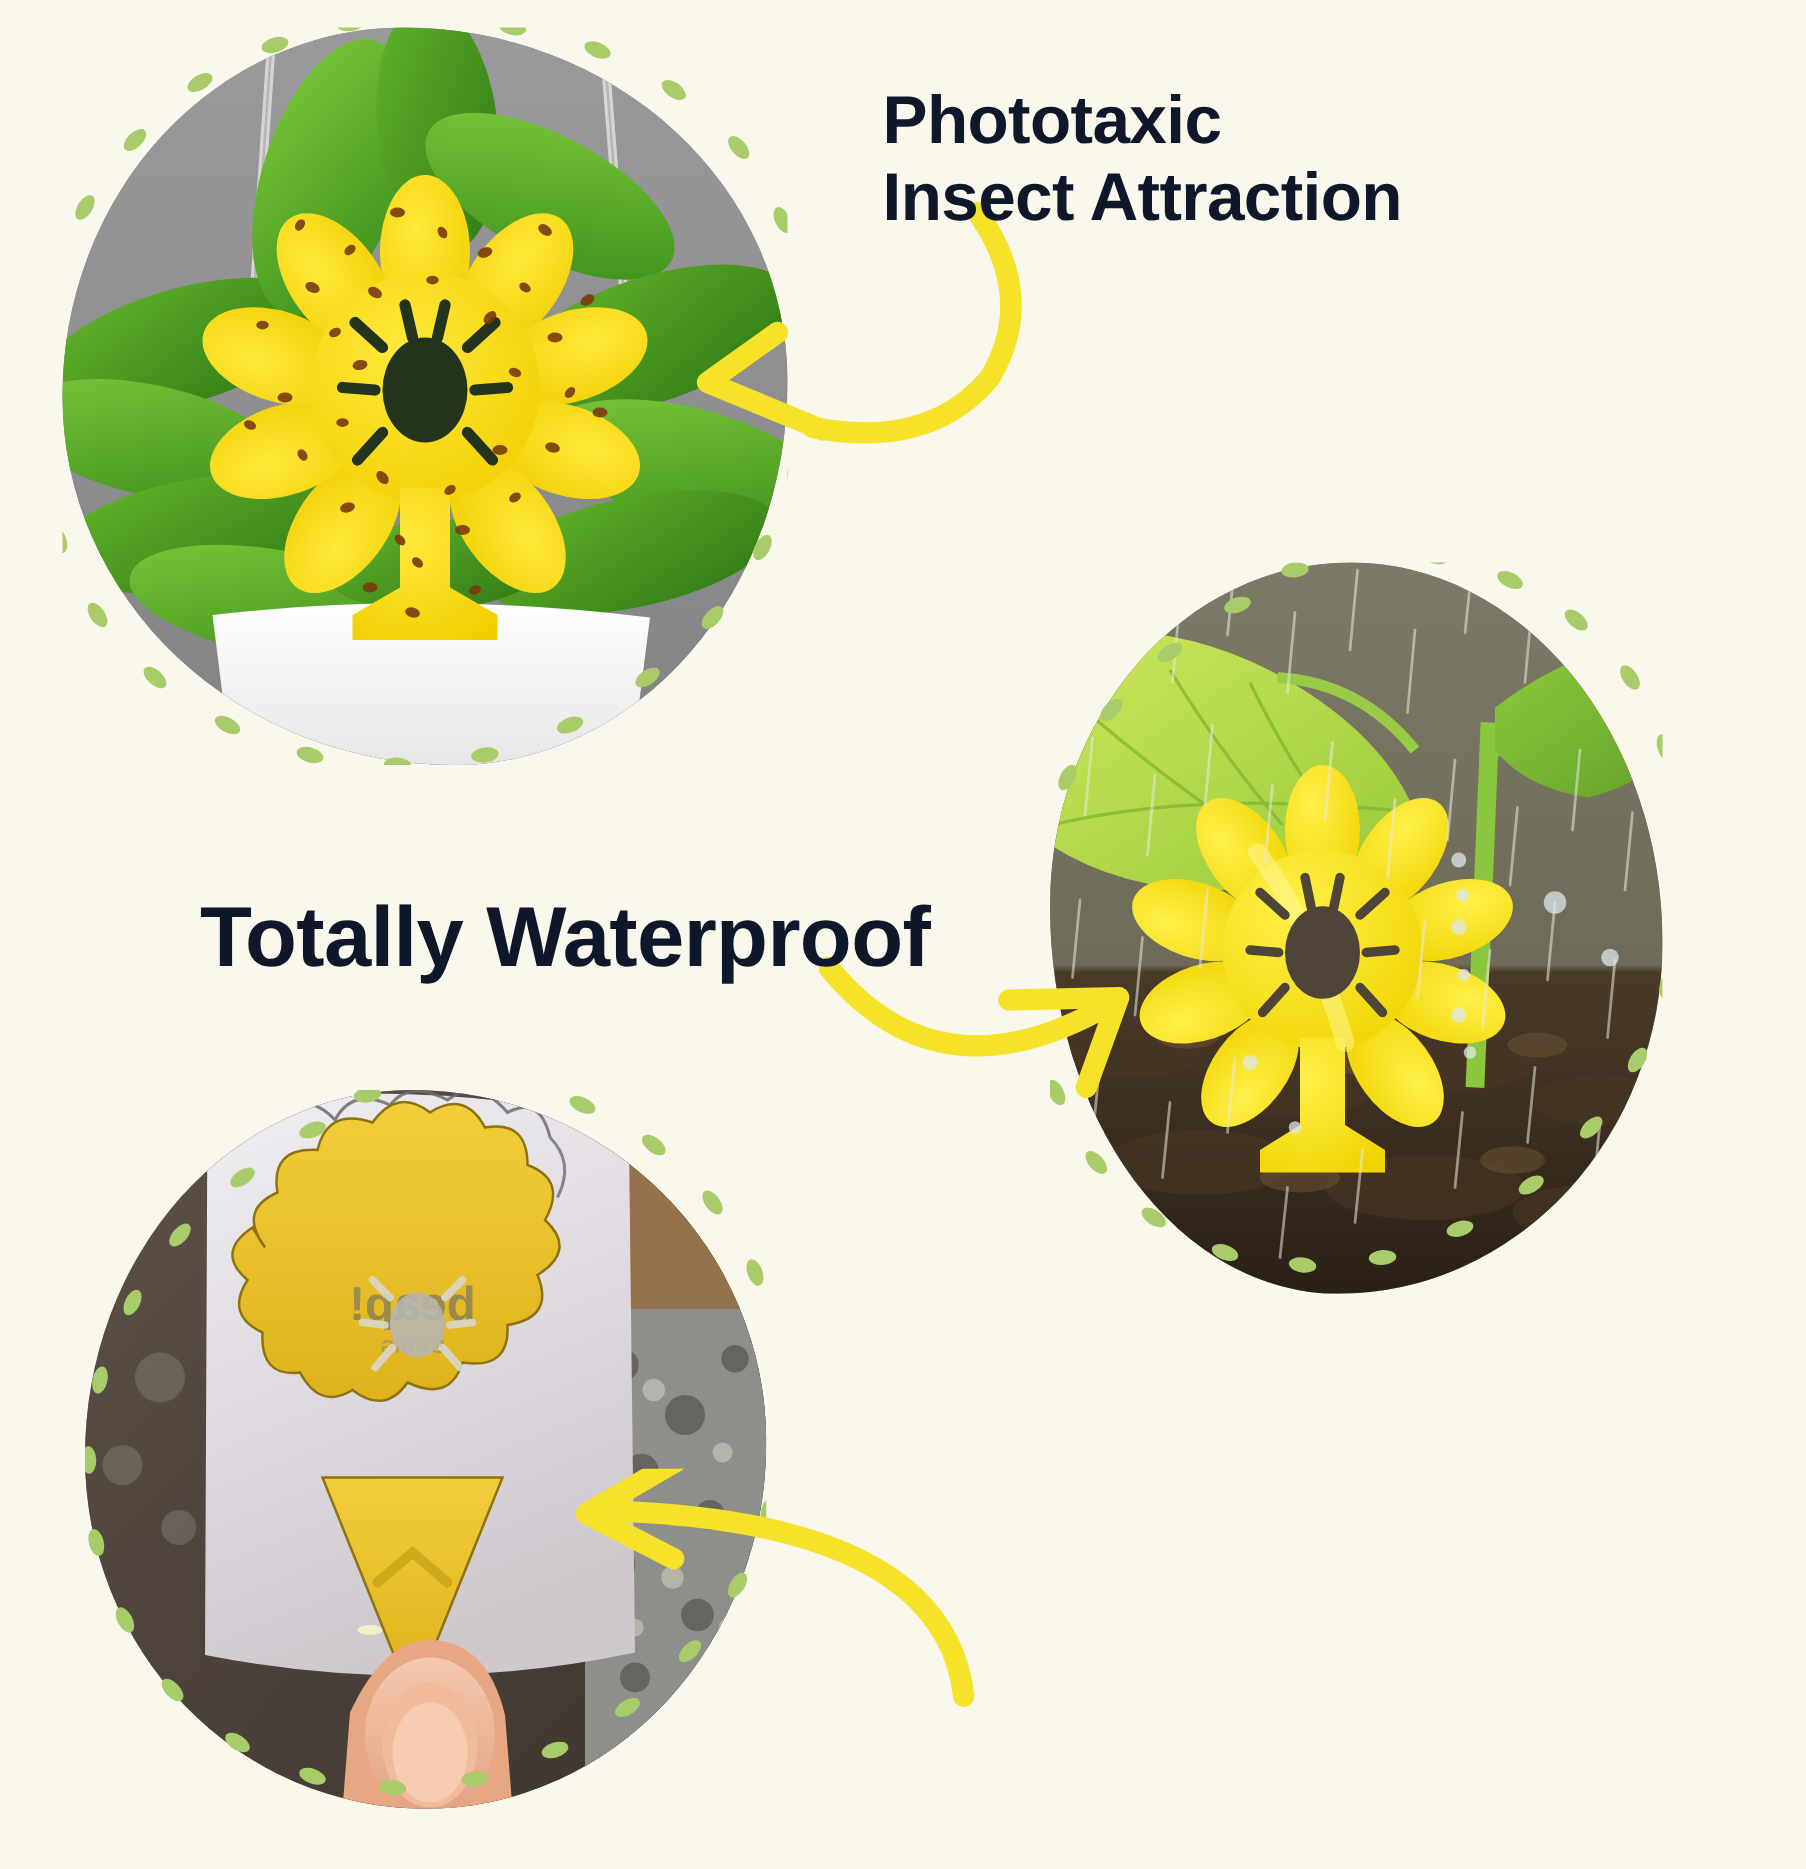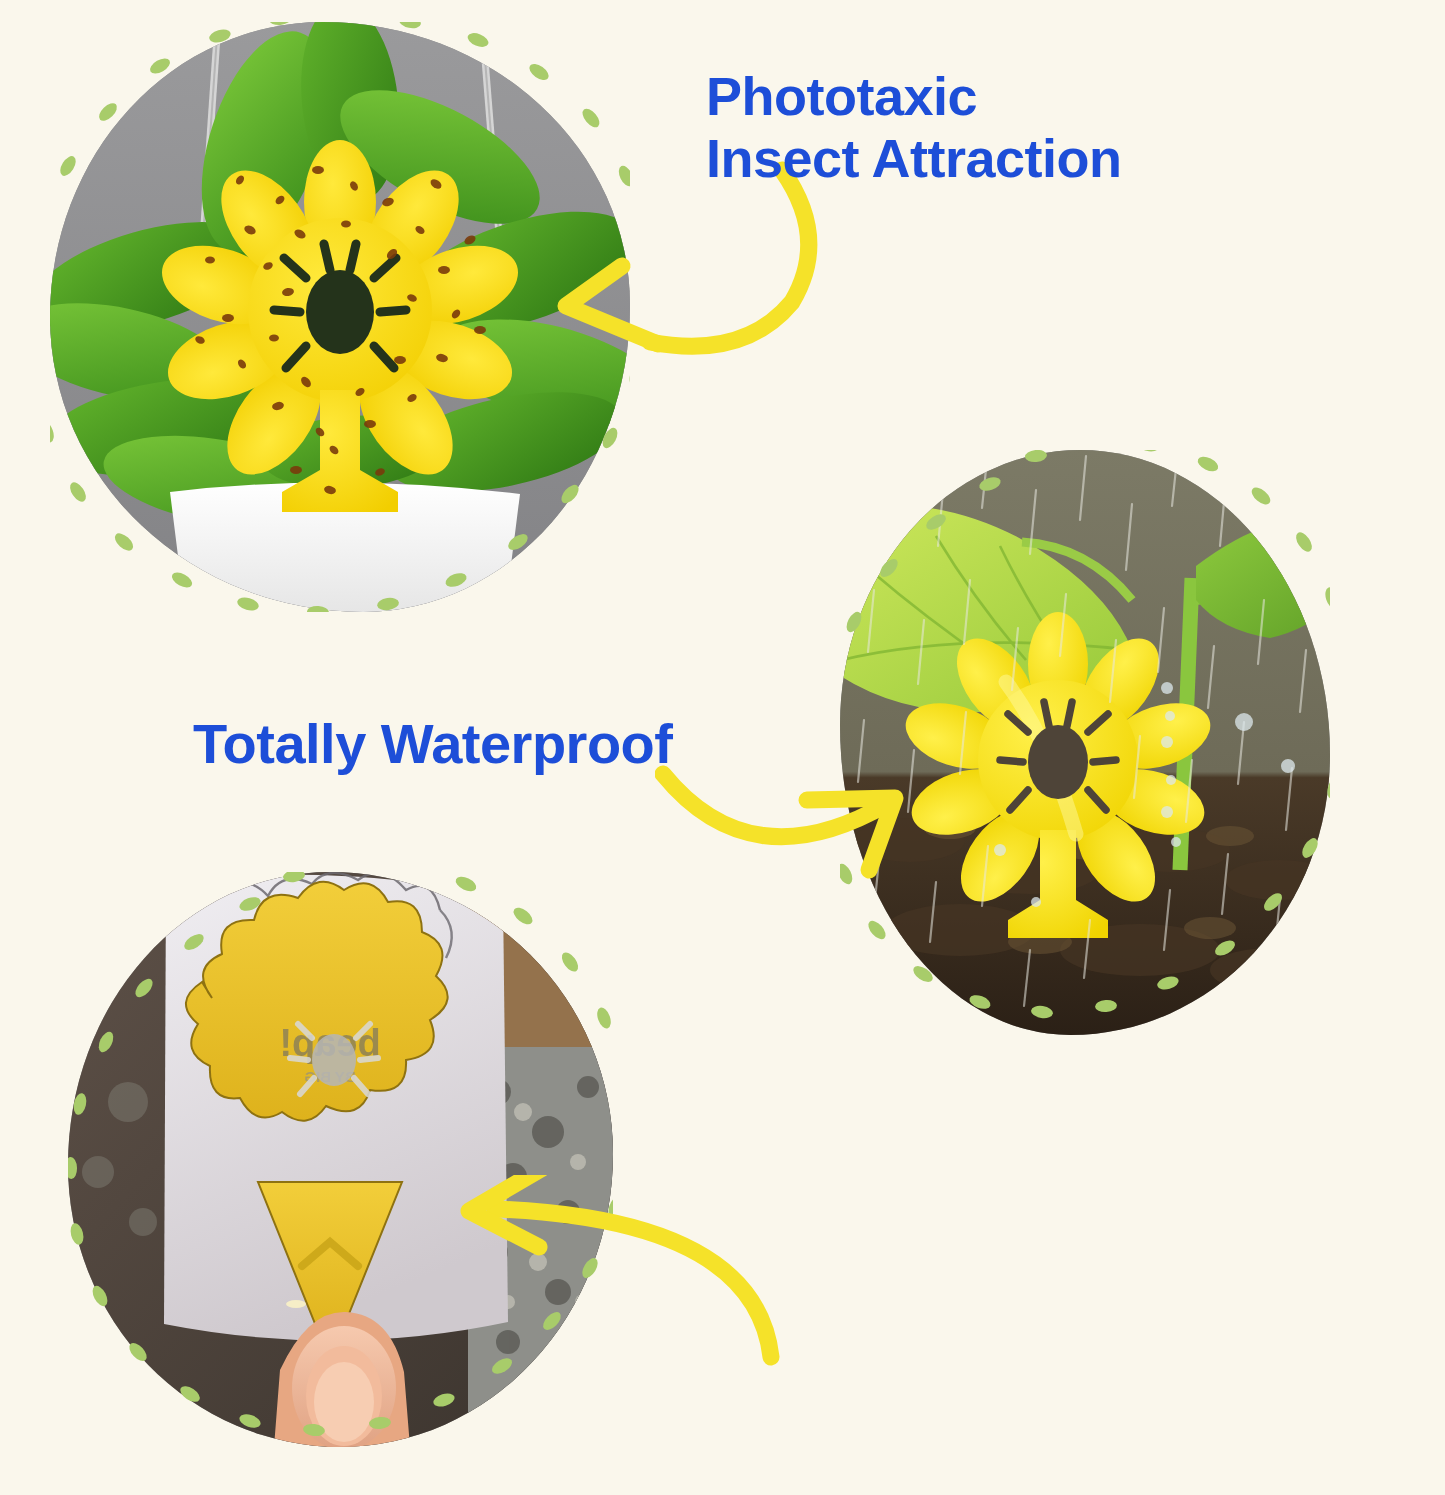--- a/index.html
+++ b/index.html
@@ -8,30 +8,30 @@
     background:#FAF7EC;
     font-family:"Liberation Sans",sans-serif;
     overflow:hidden;
     position:relative;
   }
   .stage{position:absolute;inset:0;width:1445px;height:1495px;}
 
   
   .heading{
     position:absolute;
-    color:#1d4ed8;
+    color:#0f172a;
     font-weight:bold;
     font-size:54px;
     line-height:1.14;
     letter-spacing:-0.5px;
     white-space:pre-line;
     font-family:"Liberation Sans",sans-serif;
   }
   #h-phototaxic{left:706px;top:66px;}
-  #h-waterproof{left:160px;top:712px;font-size:56px;margin-left:33px;}
+  #h-waterproof{left:160px;top:712px;font-size:68px;}
   #h-doublesided{left:708px;top:1344px;}
 
   
   .photo-wrap{position:absolute;}
   .photo-blob{
     position:absolute;inset:0;
     overflow:hidden;
     background:#8c8c8c;
   }
   .ring{position:absolute;inset:0;pointer-events:none;}

